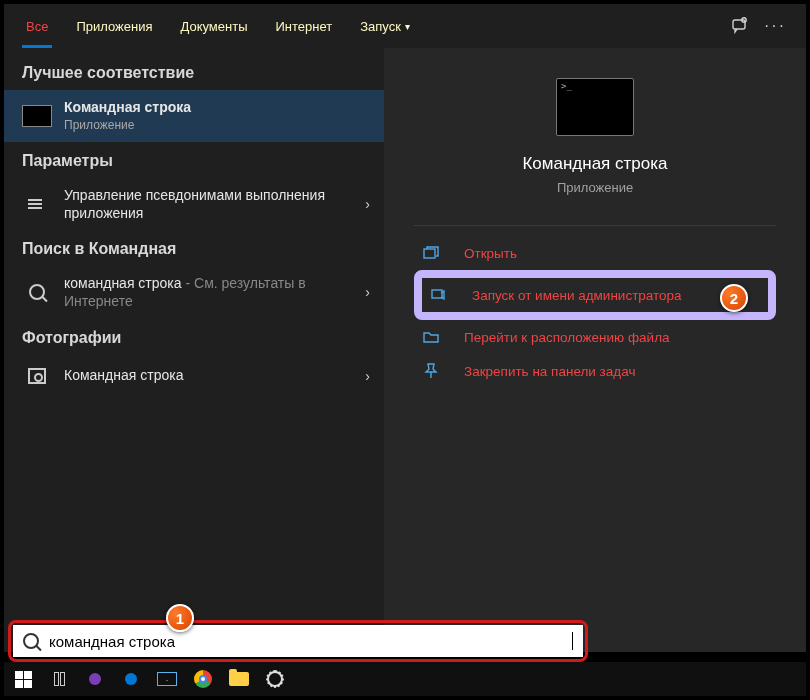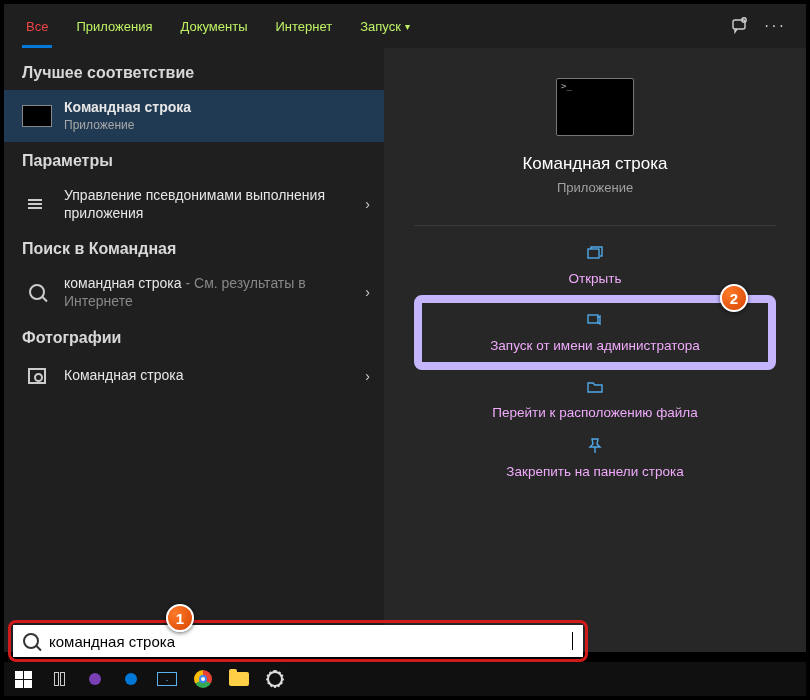--- a/index.html
+++ b/index.html
@@ -1,19 +1,19 @@
 <!DOCTYPE html>
 <html><head>
 <meta charset="utf-8">
 <style>
 * { margin:0; padding:0; box-sizing:border-box; font-family:"Segoe UI",Arial,sans-serif; }
 body { background:#000; width:810px; height:700px; overflow:hidden; position:relative; }
 .panel { position:absolute; top:4px; left:4px; right:4px; bottom:48px; background:#1f1f1f; display:flex; flex-direction:column; }
 .tabs { display:flex; align-items:center; height:44px; padding:0 8px; }
-.tab { color:#bef264; font-size:13px; padding:0 14px; height:44px; display:flex; align-items:center; cursor:pointer; position:relative; }
+.tab { color:#fef9c3; font-size:13px; padding:0 14px; height:44px; display:flex; align-items:center; cursor:pointer; position:relative; }
 .tab.active { color:#ef4444; }
 .tab.active::after { content:""; position:absolute; bottom:0; left:10px; right:10px; height:3px; background:#0078d7; }
 .tab .chev { margin-left:4px; font-size:10px; }
 .tabs-right { margin-left:auto; display:flex; align-items:center; gap:14px; padding-right:12px; }
 .tabs-right .ic { color:#cfcfcf; cursor:pointer; }
 .body { flex:1; display:flex; min-height:0; }
 .left { width:380px; background:#1f1f1f; padding-top:6px; overflow:hidden; }
 .sec-label { color:#d8d8d8; font-size:16px; font-weight:600; padding:10px 18px 8px; }
 .item { display:flex; align-items:center; padding:8px 14px 8px 18px; cursor:pointer; color:#e6e6e6; }
 .item.sel { background:#203a53; }
@@ -29,21 +29,21 @@
 .photo-ic { width:18px; height:16px; border:2px solid #ccc; position:relative; }
 .photo-ic::after { content:""; position:absolute; width:5px; height:5px; border:2px solid #ccc; border-radius:50%; top:3px; left:4px; }
 .muted { color:#888; }
 .right { flex:1; background:#272727; display:flex; flex-direction:column; align-items:center; padding-top:30px; position:relative; }
 .big-thumb { width:78px; height:58px; background:#000; border:1px solid #777; border-radius:2px; position:relative; }
 .big-thumb::before { content:">_"; position:absolute; top:2px; left:4px; color:#aaa; font-size:9px; font-family:monospace; }
 .app-title { color:#fff; font-size:17px; margin-top:18px; }
 .app-sub { color:#a0a0a0; font-size:13px; margin-top:6px; }
 .actions { width:100%; margin-top:30px; padding:0 30px; }
 .divider { height:1px; background:#3a3a3a; margin-bottom:10px; }
-.action { display:flex; align-items:center; padding:9px 8px; color:#f0abfc; font-size:13.5px; cursor:pointer; gap:10px; border-radius:3px;flex-direction:column; }
+.action { display:flex; align-items:center; padding:9px 8px; color:#ef4444; font-size:13.5px; cursor:pointer; gap:24px; border-radius:3px; }
 .action .aicon { width:18px; height:16px; display:flex; align-items:center; justify-content:center; color:#4fa8e8; flex-shrink:0; }
 .callout { border:8px solid #c4b5fd; border-radius:8px; }
 .badge { position:absolute; width:28px; height:28px; border-radius:50%; background:radial-gradient(circle at 30% 30%,#ff7a2a,#d64400); border:2px solid #fff; color:#fff; font-weight:700; display:flex; align-items:center; justify-content:center; font-size:15px; box-shadow:0 1px 4px rgba(0,0,0,.6); z-index:20; }
 .searchbar-wrap { position:absolute; left:8px; bottom:38px; width:580px; height:42px; border:3px solid #d11a1a; border-radius:8px; z-index:15; background:transparent; }
 .searchbar { position:absolute; left:2px; top:2px; right:2px; bottom:2px; background:#fff; display:flex; align-items:center; padding:0 10px; }
 .searchbar .sic { width:16px; height:16px; border:2px solid #333; border-radius:50%; position:relative; margin-right:10px; flex-shrink:0; }
 .searchbar .sic::after { content:""; position:absolute; width:7px; height:2px; background:#333; transform:rotate(45deg); right:-5px; bottom:-2px; }
 .searchbar input { border:none; outline:none; font-size:15px; flex:1; background:transparent; }
 .caret { width:1px; height:18px; background:#000; }
 .taskbar { position:absolute; left:4px; right:4px; bottom:4px; height:34px; background:#101010; display:flex; align-items:center; padding:0 6px; gap:10px; }
@@ -166,21 +166,21 @@
             </span>
           <span>Перейти к расположению файла</span>
         </div>
         <div class="action">
           <span class="aicon">
               <svg width="16" height="16" viewBox="0 0 16 16" fill="none" stroke="#4fa8e8" stroke-width="1.4">
                 <path d="M5 1h6l-1 5 3 3H3l3-3z"></path>
                 <path d="M8 9v6"></path>
               </svg>
             </span>
-          <span>Закрепить на панели строка</span>
+          <span>Закрепить на панели задач</span>
         </div>
       </div>
 
       <div class="badge" style="top:236px; right:58px;">2</div>
     </div>
   </div>
 </div>
 
 <div class="searchbar-wrap">
   <div class="searchbar">

